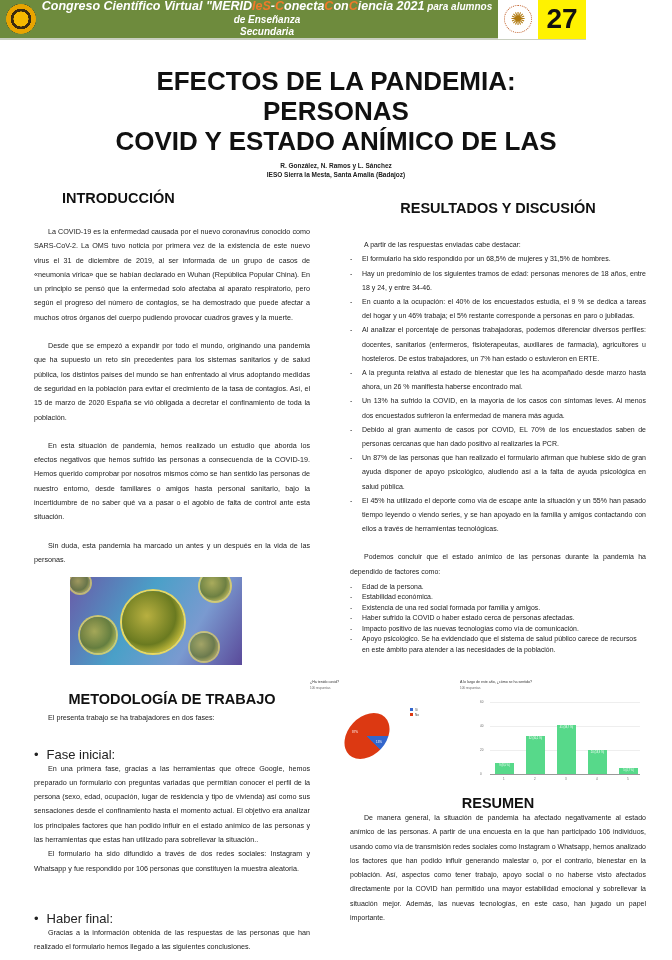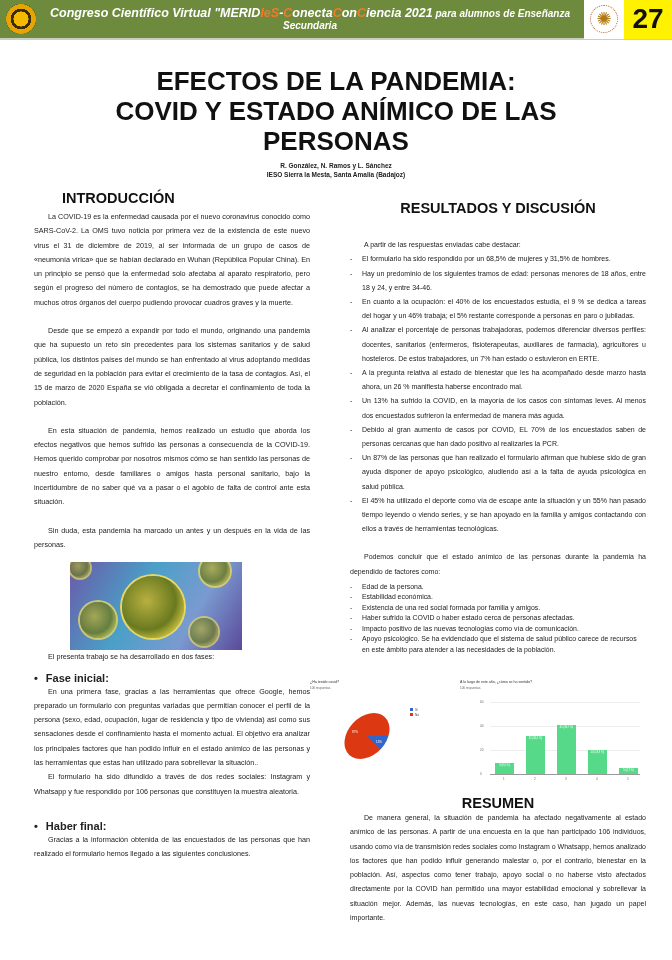--- a/index.html
+++ b/index.html
@@ -1,19 +1,19 @@
 <!DOCTYPE html>
 <html><head>
 <meta charset="utf-8">
 <style>
   * { box-sizing: border-box; margin: 0; padding: 0; }
   html, body { width: 672px; height: 960px; background: #ffffff; overflow: hidden; }
   body { font-family: "Liberation Sans", sans-serif; color: #222; position: relative; }
 
-  .header { position: absolute; left: 0; top: 0; width: 672px; height: 40px; background: #6e8b3d; display: flex; align-items: center; border-bottom: 2px solid #c9cfc0; }
+  .header { position: absolute; left: 0; top: 0; width: 586px; height: 40px; background: #6e8b3d; display: flex; align-items: center; border-bottom: 2px solid #c9cfc0; }
   .header .logo-left { width: 30px; height: 30px; margin-left: 6px; border-radius: 50%; background: radial-gradient(circle, #f5b800 0 35%, #3a2a10 36% 48%, #e8a400 49% 70%, #2b1d0a 71%); flex: none; }
   .header .title { flex: 1; text-align: center; color: #fff; font-style: italic; font-weight: bold; font-size: 12.5px; line-height: 12px; padding: 0 4px; }
   .header .title .hl { color: #f07a2a; }
   .header .title .small { font-size: 10px; }
   .header .logo-right { width: 40px; height: 40px; background: #fff; flex: none; display: flex; align-items: center; justify-content: center; }
   .header .logo-right .sun { width: 28px; height: 28px; border-radius: 50%; border: 1px dotted #c0602a; display: flex; align-items: center; justify-content: center; color: #b07a10; font-size: 18px; }
   .header .num { width: 48px; height: 40px; background: #fff200; color: #111; font-weight: bold; font-size: 28px; display: flex; align-items: center; justify-content: center; flex: none; }
 
   .main-title { position: absolute; left: 80px; top: 66px; width: 512px; text-align: center; font-weight: bold; font-size: 26px; line-height: 30px; color: #111; }
   .authors { position: absolute; left: 200px; top: 161px; width: 272px; text-align: center; font-size: 6.5px; font-weight: bold; line-height: 9px; color: #222; }
@@ -22,21 +22,21 @@
   .col-right { position: absolute; left: 350px; top: 200px; width: 296px; }
 
   .sec-head { text-align: center; font-weight: bold; font-size: 14.5px; color: #111; }
   .para { font-size: 7.2px; line-height: 14.3px; text-align: justify; color: #222; text-indent: 14px; }
   .gap { height: 14px; }
 
   .virus-img { width: 172px; height: 88px; margin: 10px 0 0 36px; position: relative; overflow: hidden;
     background: linear-gradient(120deg, #6a5aa8 0%, #4aa0c8 40%, #7a9ad0 70%, #5a4a9a 100%); }
   .virus { position: absolute; border-radius: 50%; background: radial-gradient(circle at 40% 40%, #b8b040 0%, #6a7a20 55%, #d6c840 80%); box-shadow: 0 0 0 2px #e8d860; }
 
-  .bullet-head { font-size: 11px; font-weight: bold; margin-top: 6px; line-height: 14px; }
+  .bullet-head { font-size: 13px; font-weight: normal; margin-top: 22px; line-height: 14px; }
   .bullet-head::before { content: "•"; margin-right: 8px; }
 
   .res-list { list-style: none; font-size: 7px; line-height: 14.2px; }
   .res-list li { padding-left: 12px; position: relative; text-align: justify; }
   .res-list li::before { content: "-"; position: absolute; left: 0; }
   .fact-list { list-style: none; font-size: 6.9px; line-height: 10.5px; }
   .fact-list li { padding-left: 12px; position: relative; }
   .fact-list li::before { content: "-"; position: absolute; left: 0; }
 
   .charts { position: absolute; left: 310px; top: 680px; width: 340px; height: 100px; }
@@ -70,52 +70,53 @@
     <div class="small">Secundaria</div>
   </div>
   <div class="logo-right">
     <div class="sun">✺</div>
   </div>
   <div class="num">27</div>
 </div>
 
 <div class="main-title">
   <div>EFECTOS DE LA PANDEMIA:</div>
+  <div>PERSONAS</div>
   <div>COVID Y ESTADO ANÍMICO DE LAS</div>
-  <div>PERSONAS</div>
 </div>
 <div class="authors">
   <div>R. González, N. Ramos y L. Sánchez</div>
   <div>IESO Sierra la Mesta, Santa Amalia (Badajoz)</div>
 </div>
 
 <div class="col-left">
-  <div class="sec-head" style="text-align:left;padding-left:28px;margin-bottom:4px;">INTRODUCCIÓN</div>
+  <div class="sec-head" style="text-align:left;padding-left:28px;margin-bottom:19px;">INTRODUCCIÓN</div>
   <p class="para">La COVID-19 es la enfermedad causada por el nuevo coronavirus conocido como SARS-CoV-2. La OMS tuvo noticia por primera vez de la existencia de este nuevo virus el 31 de diciembre de 2019, al ser informada de un grupo de casos de «neumonía vírica» que se habían declarado en Wuhan (República Popular China). En un principio se pensó que la enfermedad solo afectaba al aparato respiratorio, pero según el progreso del número de contagios, se ha demostrado que puede afectar a muchos otros órganos del cuerpo pudiendo provocar cuadros graves y la muerte.</p>
   <div class="gap"></div>
   <p class="para">Desde que se empezó a expandir por todo el mundo, originando una pandemia que ha supuesto un reto sin precedentes para los sistemas sanitarios y de salud pública, los distintos países del mundo se han enfrentado al virus adoptando medidas de seguridad en la población para evitar el crecimiento de la tasa de contagios. Así, el 15 de marzo de 2020 España se vió obligada a decretar el confinamiento de toda la población.</p>
   <div class="gap"></div>
   <p class="para">En esta situación de pandemia, hemos realizado un estudio que aborda los efectos negativos que hemos sufrido las personas a consecuencia de la COVID-19. Hemos querido comprobar por nosotros mismos cómo se han sentido las personas de nuestro entorno, desde familiares o amigos hasta personal sanitario, bajo la incertidumbre de no saber qué va a pasar o el agobio de falta de control ante esta situación.</p>
   <div class="gap"></div>
   <p class="para">Sin duda, esta pandemia ha marcado un antes y un después en la vida de las personas.</p>
   <div class="virus-img">
     <div class="virus" style="left:52px;top:14px;width:62px;height:62px;"></div>
     <div class="virus" style="left:10px;top:40px;width:36px;height:36px;opacity:.8;"></div>
     <div class="virus" style="left:130px;top:-6px;width:30px;height:30px;opacity:.8;"></div>
     <div class="virus" style="left:120px;top:56px;width:28px;height:28px;opacity:.7;"></div>
     <div class="virus" style="left:0px;top:-4px;width:20px;height:20px;opacity:.7;"></div>
   </div>
 
-  <p class="para">El presenta trabajo se ha desarrollado en dos fases:</p>
+  <div class="sec-head" style="margin-top:26px;margin-bottom:4px;">METODOLOGÍA DE TRABAJO</div>
+  <p class="para">El presenta trabajo se ha trabajadores en dos fases:</p>
   <div class="bullet-head">Fase inicial:</div>
   <p class="para">En una primera fase, gracias a las herramientas que ofrece Google, hemos preparado un formulario con preguntas variadas que permitían conocer el perfil de la persona (sexo, edad, ocupación, lugar de residencia y tipo de vivienda) así como sus sensaciones desde el confinamiento hasta el momento actual. El objetivo era analizar los principales factores que han podido influir en el estado anímico de las personas y las herramientas que estas han utilizado para sobrellevar la situación..</p>
   <p class="para">El formulario ha sido difundido a través de dos redes sociales: Instagram y Whatsapp y fue respondido por 106 personas que constituyen la muestra aleatoria.</p>
   <div class="gap"></div>
   <div class="bullet-head">Haber final:</div>
-  <p class="para">Gracias a la información obtenida de las encuestados de las personas que han realizado el formulario hemos llegado a las siguientes conclusiones.</p>
+  <p class="para">Gracias a la información obtenida de las respuestas de las personas que han realizado el formulario hemos llegado a las siguientes conclusiones.</p>
 </div>
 
 <div class="col-right">
   <div class="sec-head" style="margin-bottom:22px;">RESULTADOS Y DISCUSIÓN</div>
   <p class="para" style="font-size:7px;">A partir de las respuestas enviadas cabe destacar:</p>
   <ul class="res-list">
     <li>El formulario ha sido respondido por un 68,5% de mujeres y 31,5% de hombres.</li>
     <li>Hay un predominio de los siguientes tramos de edad: personas menores de 18 años, entre 18 y 24, y entre 34-46.</li>
     <li> En cuanto a la ocupación: el 40% de los encuestados estudia, el 9 % se dedica a tareas del hogar y un 46% trabaja; el 5% restante corresponde a personas en paro o jubiladas.</li>
     <li>Al analizar el porcentaje de personas trabajadoras, podemos diferenciar diversos perfiles: docentes, sanitarios (enfermeros, fisioterapeutas, auxiliares de farmacia), agricultores u hosteleros. De estos trabajadores, un 7% han estado o estuvieron en ERTE.</li>

